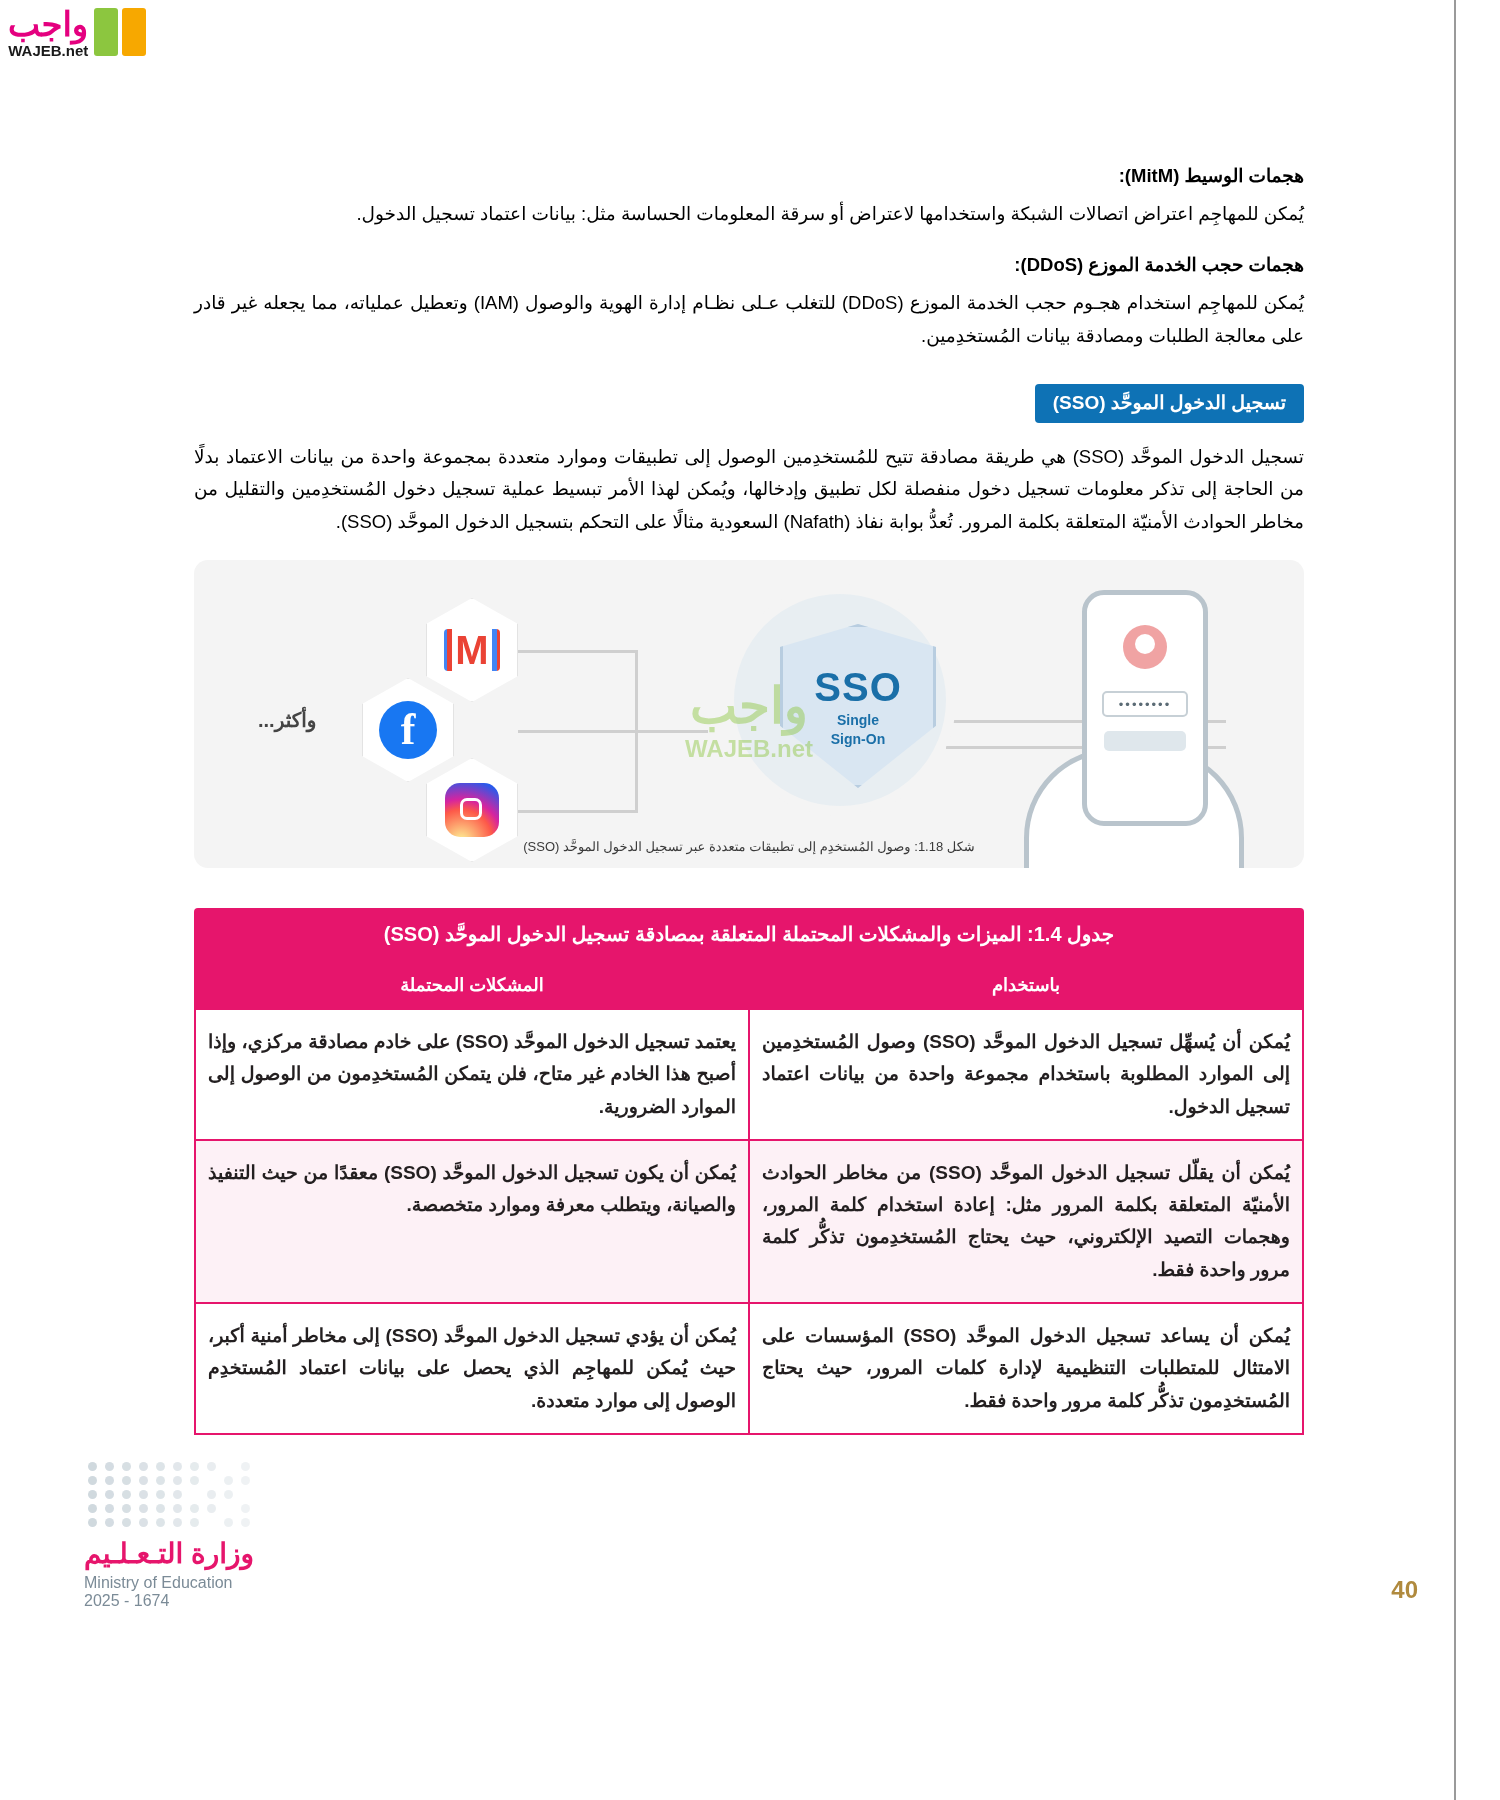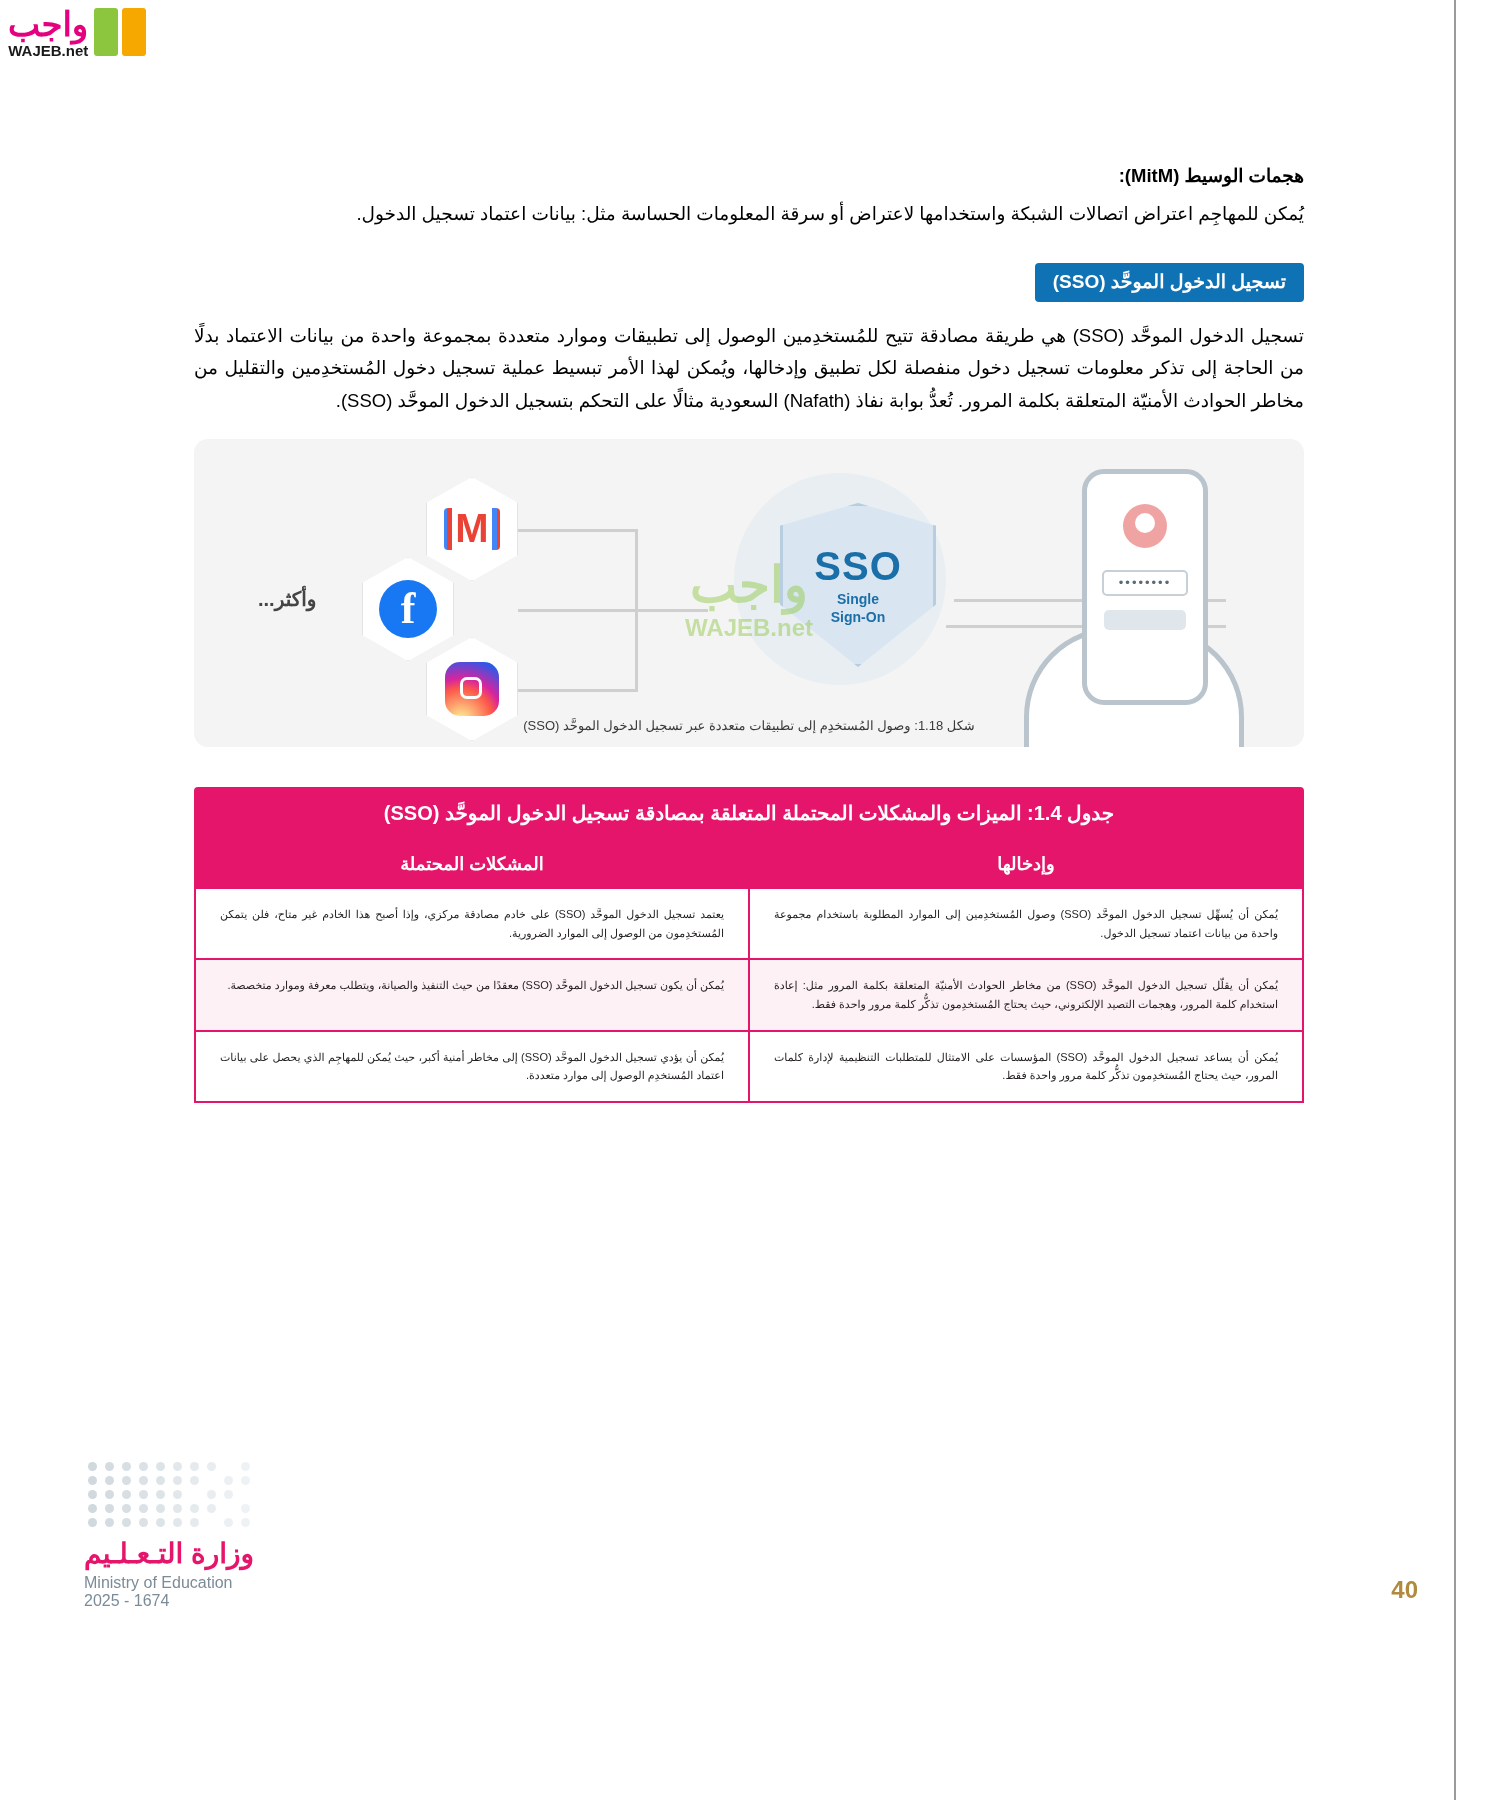--- a/index.html
+++ b/index.html
@@ -324,27 +324,28 @@
   table.sso th {
     background: #e6156c;
     color: #ffffff;
     font-size: 18px;
     font-weight: bold;
     padding: 12px 8px;
     border: 2px solid #e6156c;
   }
   table.sso td {
     border: 2px solid #e6156c;
-    padding: 16px 24px;
-    font-size: 11px;
+    padding: 16px 12px;
+    font-size: 19px;
     line-height: 1.7;
     text-align: justify;
     vertical-align: top;
     background: #fdf3f7;
     color: #231f20;
+    font-weight: bold;
   }
   table.sso tr:nth-child(odd) td { background: #ffffff; }
   table.sso tr:nth-child(even) td { background: #fdf1f6; }
 
   
   .footer-dots {
     position: absolute;
     left: 88px;
     bottom: 268px;
     width: 180px;
@@ -409,20 +410,24 @@
 
   <div class="content">
 
     
     <div class="block">
       <p class="body lead">هجمات الوسيط (MitM):</p>
       <p class="body">يُمكن للمهاجِم اعتراض اتصالات الشبكة واستخدامها لاعتراض أو سرقة المعلومات الحساسة مثل: بيانات اعتماد تسجيل الدخول.</p>
     </div>
 
     
+    <div class="block">
+      <p class="body lead">هجمات حجب الخدمة الموزع (DDoS):</p>
+      <p class="body">يُمكن للمهاجِم استخدام هجـوم حجب الخدمة الموزع (DDoS) للتغلب عـلى نظـام إدارة الهوية والوصول (IAM) وتعطيل عملياته، مما يجعله غير قادر على معالجة الطلبات ومصادقة بيانات المُستخدِمين.</p>
+    </div>
 
     
     <div class="section-tag">تسجيل الدخول الموحَّد (SSO)</div>
 
     <p class="body">تسجيل الدخول الموحَّد (SSO) هي طريقة مصادقة تتيح للمُستخدِمين الوصول إلى تطبيقات وموارد متعددة بمجموعة واحدة من بيانات الاعتماد بدلًا من الحاجة إلى تذكر معلومات تسجيل دخول منفصلة لكل تطبيق وإدخالها، ويُمكن لهذا الأمر تبسيط عملية تسجيل دخول المُستخدِمين والتقليل من مخاطر الحوادث الأمنيّة المتعلقة بكلمة المرور. تُعدُّ بوابة نفاذ (Nafath) السعودية مثالًا على التحكم بتسجيل الدخول الموحَّد (SSO).</p>
 
     
     <div class="figure">
       <div class="fig-inner">
 
@@ -467,21 +472,21 @@
       </div>
       <div class="fig-caption">شكل 1.18: وصول المُستخدِم إلى تطبيقات متعددة عبر تسجيل الدخول الموحَّد (SSO)</div>
     </div>
 
     
     <div class="table-wrap">
       <div class="table-title">جدول 1.4: الميزات والمشكلات المحتملة المتعلقة بمصادقة تسجيل الدخول الموحَّد (SSO)</div>
       <table class="sso">
         <thead>
           <tr>
-            <th>وإدخالها</th>
+            <th>باستخدام</th>
             <th>المشكلات المحتملة</th>
           </tr>
         </thead>
         <tbody>
           <tr>
             <td>يُمكن أن يُسهِّل تسجيل الدخول الموحَّد (SSO) وصول المُستخدِمين إلى الموارد المطلوبة باستخدام مجموعة واحدة من بيانات اعتماد تسجيل الدخول.</td>
             <td>يعتمد تسجيل الدخول الموحَّد (SSO) على خادم مصادقة مركزي، وإذا أصبح هذا الخادم غير متاح، فلن يتمكن المُستخدِمون من الوصول إلى الموارد الضرورية.</td>
           </tr>
           <tr>
             <td>يُمكن أن يقلّل تسجيل الدخول الموحَّد (SSO) من مخاطر الحوادث الأمنيّة المتعلقة بكلمة المرور مثل: إعادة استخدام كلمة المرور، وهجمات التصيد الإلكتروني، حيث يحتاج المُستخدِمون تذكُّر كلمة مرور واحدة فقط.</td>

